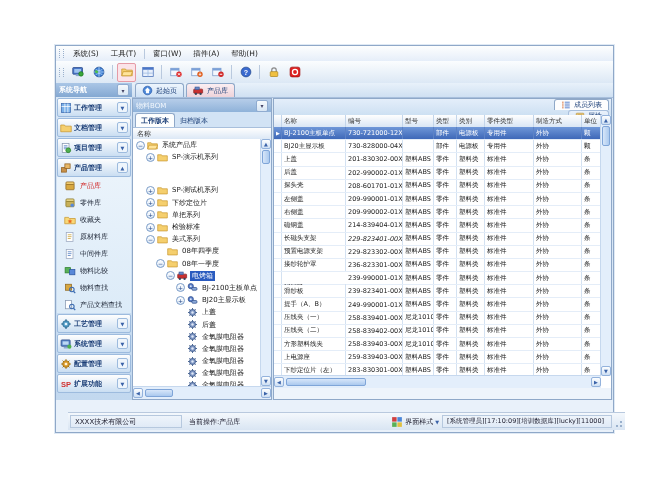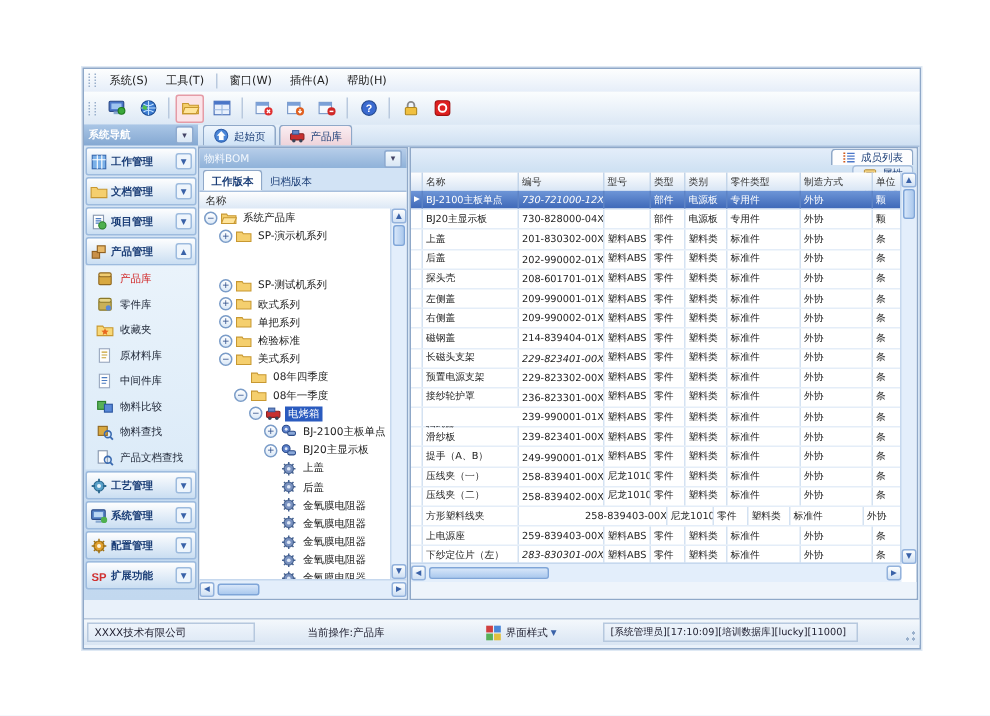--- a/index.html
+++ b/index.html
@@ -68,21 +68,21 @@
   .tbl-head .c{border-right:1px solid #c3d5ea;display:flex;align-items:center;padding-left:2px;box-sizing:border-box;overflow:hidden;white-space:nowrap;flex:none;}
   .tbl-body{position:absolute;left:0;top:28px;width:327px;height:251px;overflow:hidden;background:#fff;}
   .trow{height:12.2px;display:flex;font-size:6.5px;color:#222;border-bottom:1px solid #e4edf8;}
   .trow .c{border-right:1px solid #d4e2f2;display:flex;align-items:center;padding-left:2px;box-sizing:border-box;overflow:hidden;white-space:nowrap;flex:none;}
   .trow.sel{background:linear-gradient(#6f97d8,#3e68b8);color:#fff;}
   .trow.sel .c{border-right-color:#5d83c6;border-bottom:none;}
   .rp-strip{position:absolute;left:0;bottom:0;width:337px;height:11px;background:#eef4fb;}
   
   .msgstrip{position:absolute;left:0;top:354px;width:100%;height:12px;background:linear-gradient(#f2f7fc,#dfeaf6);border-top:1px solid #9db6d4;display:flex;align-items:flex-end;}
   .msgtab{height:11px;margin-left:2px;padding:0 6px;font-size:7px;color:#223;background:linear-gradient(#fefefe,#e2ecf7);border:1px solid #9db6d4;border-bottom:none;display:flex;align-items:center;}
-  .statusbar{position:absolute;left:0;top:366px;width:100%;height:18px;background:linear-gradient(#f4f8fc,#d9e5f3);border-top:1px solid #b9c9de;display:flex;align-items:center;font-size:7px;color:#223;box-sizing:border-box;padding:0 2px;gap:28px;}
+  .statusbar{position:absolute;left:12px;top:366px;width:100%;height:18px;background:linear-gradient(#f4f8fc,#d9e5f3);border-top:1px solid #b9c9de;display:flex;align-items:center;font-size:7px;color:#223;box-sizing:border-box;padding:0 2px;}
   .scell{border:1px solid #b6c8de;background:linear-gradient(#eef4fb,#e0eaf6);height:13px;display:flex;align-items:center;padding:0 4px;box-sizing:border-box;}
   .scell.company{width:112px;flex:none;}
   .scell.op{flex:1;margin-left:2px;border-color:transparent;background:none;}
   .style-chunk{display:flex;align-items:center;flex:none;margin-right:3px;}
   .style-chunk .ic{margin-right:2px;}
   .style-chunk .arr{font-size:5px;color:#3a62a8;margin-left:2px;}
   .scell.session{width:170px;flex:none;margin-right:2px;font-size:6.5px;white-space:nowrap;overflow:hidden;}
   .gripcorner{width:9px;height:13px;flex:none;background:
      radial-gradient(circle at 7px 11px,#9ab0cc 1px,transparent 1.2px),
      radial-gradient(circle at 7px 7px,#9ab0cc 1px,transparent 1.2px),
@@ -432,21 +432,21 @@
           </span>
           <span class="t">SP-测试机系列</span>
         </div>
         <div class="tnode" style="padding-left: 13px;">
           <span class="exp plus">+</span>
           <span class="ic">
             <svg viewBox="0 0 16 16" xmlns="http://www.w3.org/2000/svg">
               <path d="M1 4h5.5l1 1.5H15V13H1z" fill="#f5cf6e" stroke="#c89830"></path>
             </svg>
           </span>
-          <span class="t">欧式系列</span>
+          <span class="t">下纱定位片</span>
         </div>
         <div class="tnode" style="padding-left: 13px;">
           <span class="exp plus">+</span>
           <span class="ic">
             <svg viewBox="0 0 16 16" xmlns="http://www.w3.org/2000/svg">
               <path d="M1 4h5.5l1 1.5H15V13H1z" fill="#f5cf6e" stroke="#c89830"></path>
             </svg>
           </span>
           <span class="t">单把系列</span>
         </div>
@@ -690,21 +690,21 @@
         <span class="c" style="width: 23px;">类型</span>
         <span class="c" style="width: 28px;">类别</span>
         <span class="c" style="width: 49px;">零件类型</span>
         <span class="c" style="width: 48px;">制造方式</span>
         <span class="c" style="width: 19px;">单位</span>
       </div>
     <div class="tbl-body" id="tblBody">
         <div class="trow sel">
           <span class="c" style="width: 8px; font-size: 5px;">▶</span>
           <span class="c" style="width: 64px;">BJ-2100主板单点</span>
-          <span class="c" style="width: 57px; font-style: italic;">730-721000-12X</span>
+          <span class="c" style="width: 57px;">730-721000-12X</span>
           <span class="c" style="width: 31px;"></span>
           <span class="c" style="width: 23px;">部件</span>
           <span class="c" style="width: 28px;">电源板</span>
           <span class="c" style="width: 49px;">专用件</span>
           <span class="c" style="width: 48px;">外协</span>
           <span class="c" style="width: 19px;">颗</span>
         </div>
         <div class="trow">
           <span class="c" style="width: 8px; font-size: 5px;"></span>
           <span class="c" style="width: 64px;">BJ20主显示板</span>
@@ -866,21 +866,21 @@
           <span class="c" style="width: 31px;">尼龙1010</span>
           <span class="c" style="width: 23px;">零件</span>
           <span class="c" style="width: 28px;">塑料类</span>
           <span class="c" style="width: 49px;">标准件</span>
           <span class="c" style="width: 48px;">外协</span>
           <span class="c" style="width: 19px;">条</span>
         </div>
         <div class="trow">
           <span class="c" style="width: 8px; font-size: 5px;"></span>
           <span class="c" style="width: 64px;">方形塑料线夹</span>
-          <span class="c" style="width: 57px; margin-left: 42px;">258-839403-00X</span>
+          <span class="c" style="width: 57px;">258-839403-00X</span>
           <span class="c" style="width: 31px;">尼龙1010</span>
           <span class="c" style="width: 23px;">零件</span>
           <span class="c" style="width: 28px;">塑料类</span>
           <span class="c" style="width: 49px;">标准件</span>
           <span class="c" style="width: 48px;">外协</span>
           <span class="c" style="width: 19px;">条</span>
         </div>
         <div class="trow">
           <span class="c" style="width: 8px; font-size: 5px;"></span>
           <span class="c" style="width: 64px;">上电源座</span>
@@ -888,21 +888,21 @@
           <span class="c" style="width: 31px;">塑料ABS</span>
           <span class="c" style="width: 23px;">零件</span>
           <span class="c" style="width: 28px;">塑料类</span>
           <span class="c" style="width: 49px;">标准件</span>
           <span class="c" style="width: 48px;">外协</span>
           <span class="c" style="width: 19px;">条</span>
         </div>
         <div class="trow">
           <span class="c" style="width: 8px; font-size: 5px;"></span>
           <span class="c" style="width: 64px;">下纱定位片（左）</span>
-          <span class="c" style="width: 57px; font-style: italic;">283-830301-00X</span>
+          <span class="c" style="width: 57px;">283-830301-00X</span>
           <span class="c" style="width: 31px;">塑料ABS</span>
           <span class="c" style="width: 23px;">零件</span>
           <span class="c" style="width: 28px;">塑料类</span>
           <span class="c" style="width: 49px;">标准件</span>
           <span class="c" style="width: 48px;">外协</span>
           <span class="c" style="width: 19px;">条</span>
         </div>
         <div class="trow">
           <span class="c" style="width: 8px; font-size: 5px;"></span>
           <span class="c" style="width: 64px;">下纱定位片（右）</span>

